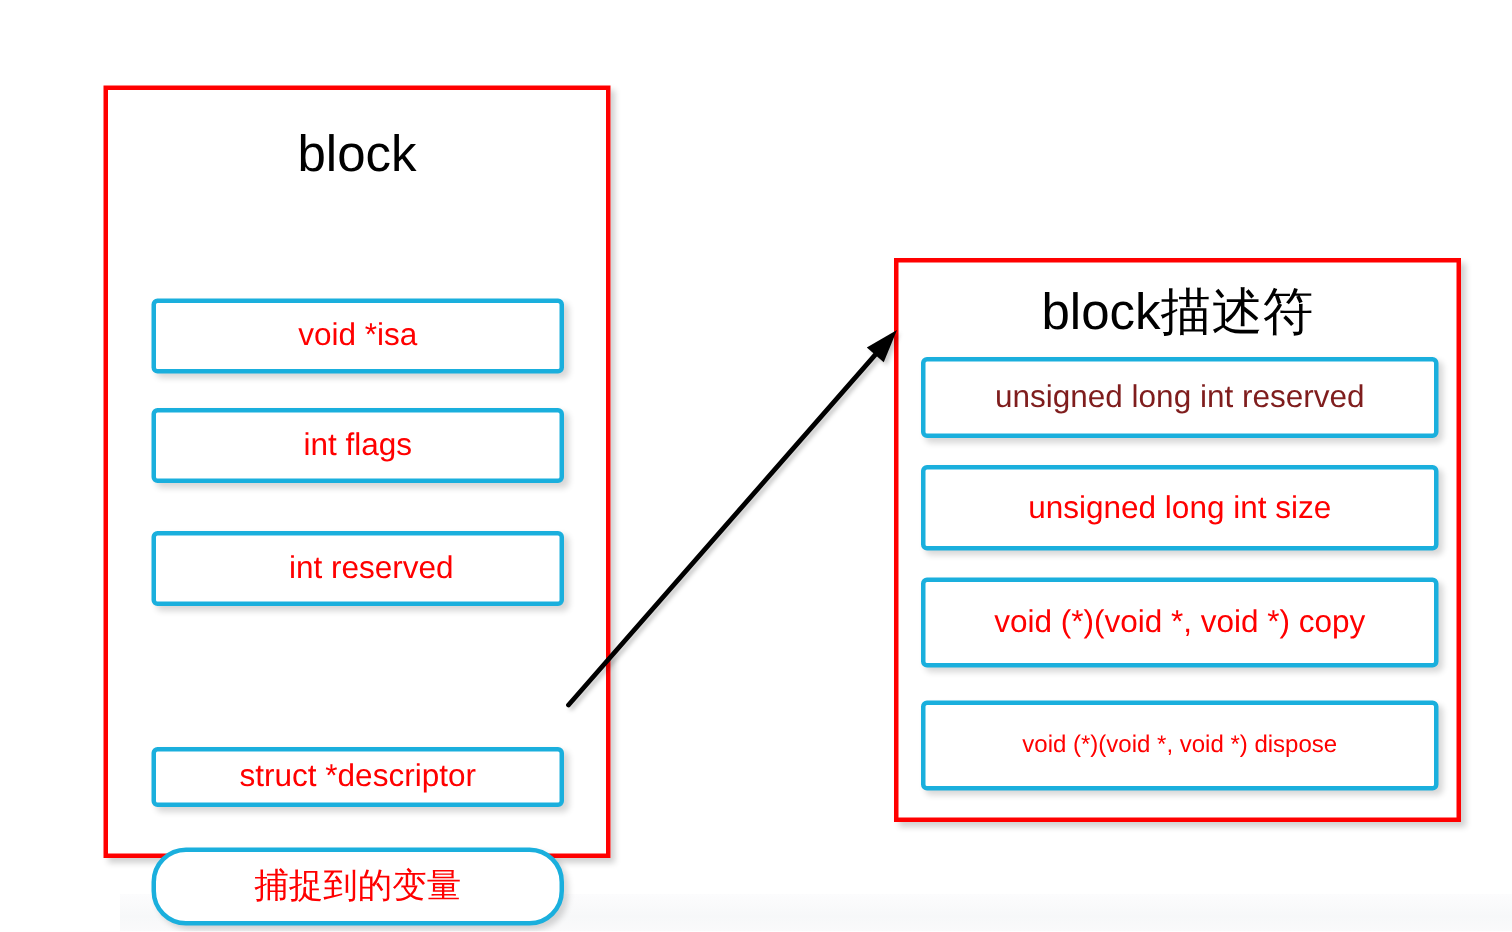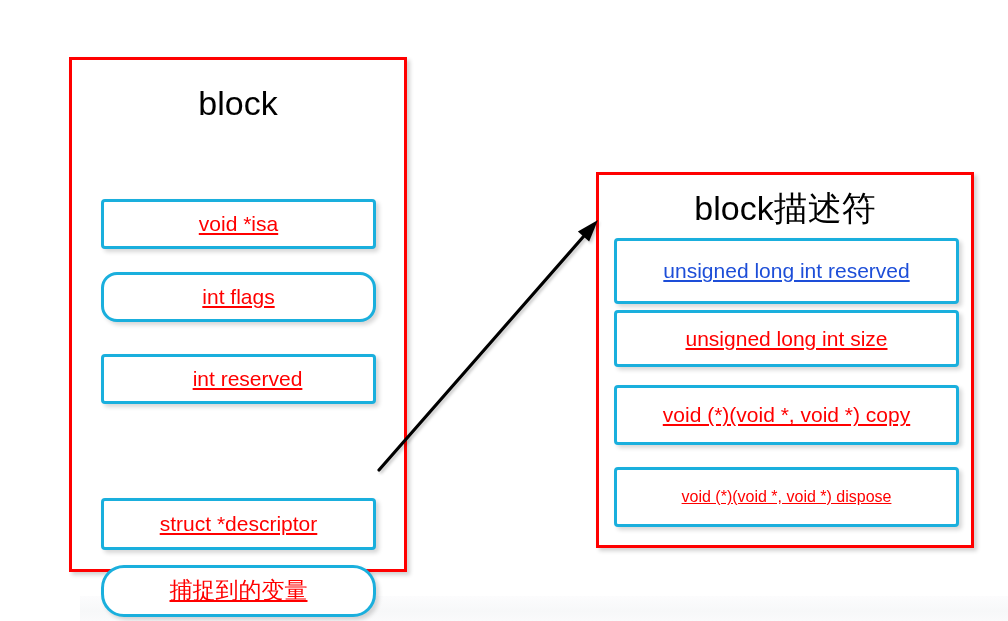--- a/index.html
+++ b/index.html
@@ -81,21 +81,20 @@
     background: #ffffff;
     box-shadow: 3px 3px 4px rgba(0,0,0,0.16);
     display: flex;
     align-items: center;
     justify-content: center;
     color: #ff0000;
     font-size: 21px;
     line-height: 1.1;
     white-space: nowrap;
     overflow: visible;
-    text-decoration: underline;
   }
   #block-struct .field {
     left: 29px;
     width: 275px;
   }
   #descriptor-struct .field {
     left: 15px;
     width: 345px;
   }
   .field.cjk {
@@ -118,34 +117,34 @@
 
 <div id="canvas">
 
   <div class="bottom-band"></div>
 
   <div class="struct-box" id="block-struct" style="border-color: rgb(255, 0, 0);">
     <div class="struct-title" style="color: rgb(0, 0, 0);">block</div>
 
     <div class="field" style="top: 139px; height: 50px; border-color: rgb(26, 175, 221); color: rgb(255, 0, 0);">void *isa</div>
 
-    <div class="field" style="top: 212px; height: 50px; border-color: rgb(26, 175, 221); color: rgb(255, 0, 0); border-radius: 16px;">int flags</div>
+    <div class="field" style="top: 212px; height: 50px; border-color: rgb(26, 175, 221); color: rgb(255, 0, 0);">int flags</div>
 
     <div class="field" style="top: 294px; height: 50px; border-color: rgb(26, 175, 221); color: rgb(255, 0, 0); padding-left: 18px;">int reserved</div>
 
 
-    <div class="field" style="top: 438px; height: 52px; border-color: rgb(26, 175, 221); color: rgb(255, 0, 0); text-align: right;">struct *descriptor</div>
+    <div class="field" style="top: 438px; height: 40px; border-color: rgb(26, 175, 221); color: rgb(255, 0, 0); text-align: right;">struct *descriptor</div>
 
     <div class="field cjk" style="top: 505px; height: 52px; border-color: rgb(26, 175, 221); color: rgb(255, 0, 0);">捕捉到的变量</div>
   </div>
 
   <div class="struct-box" id="descriptor-struct" style="border-color: rgb(255, 0, 0); padding-left: 20px;">
     <div class="struct-title" style="color: rgb(0, 0, 0);">block描述符</div>
 
-    <div class="field" style="top: 63px; height: 66px; border-color: rgb(26, 175, 221); color: #1d4ed8;">unsigned long int reserved</div>
+    <div class="field" style="top: 63px; height: 54px; border-color: rgb(26, 175, 221); color: #7f1d1d;">unsigned long int reserved</div>
 
     <div class="field" style="top: 210px; height: 60px; border-color: rgb(26, 175, 221); color: rgb(255, 0, 0);">void (*)(void *, void *) copy</div>
 
     <div class="field" style="top: 135px; height: 57px; border-color: rgb(26, 175, 221); color: rgb(255, 0, 0);">unsigned long int size</div>
 
     <div class="field" style="top: 292px; height: 60px; font-size: 16px; border-color: rgb(26, 175, 221); color: rgb(255, 0, 0);">void (*)(void *, void *) dispose</div>
   </div>
 
   <svg id="connector" viewBox="0 0 1008 621" xmlns="http://www.w3.org/2000/svg">
     <defs>

